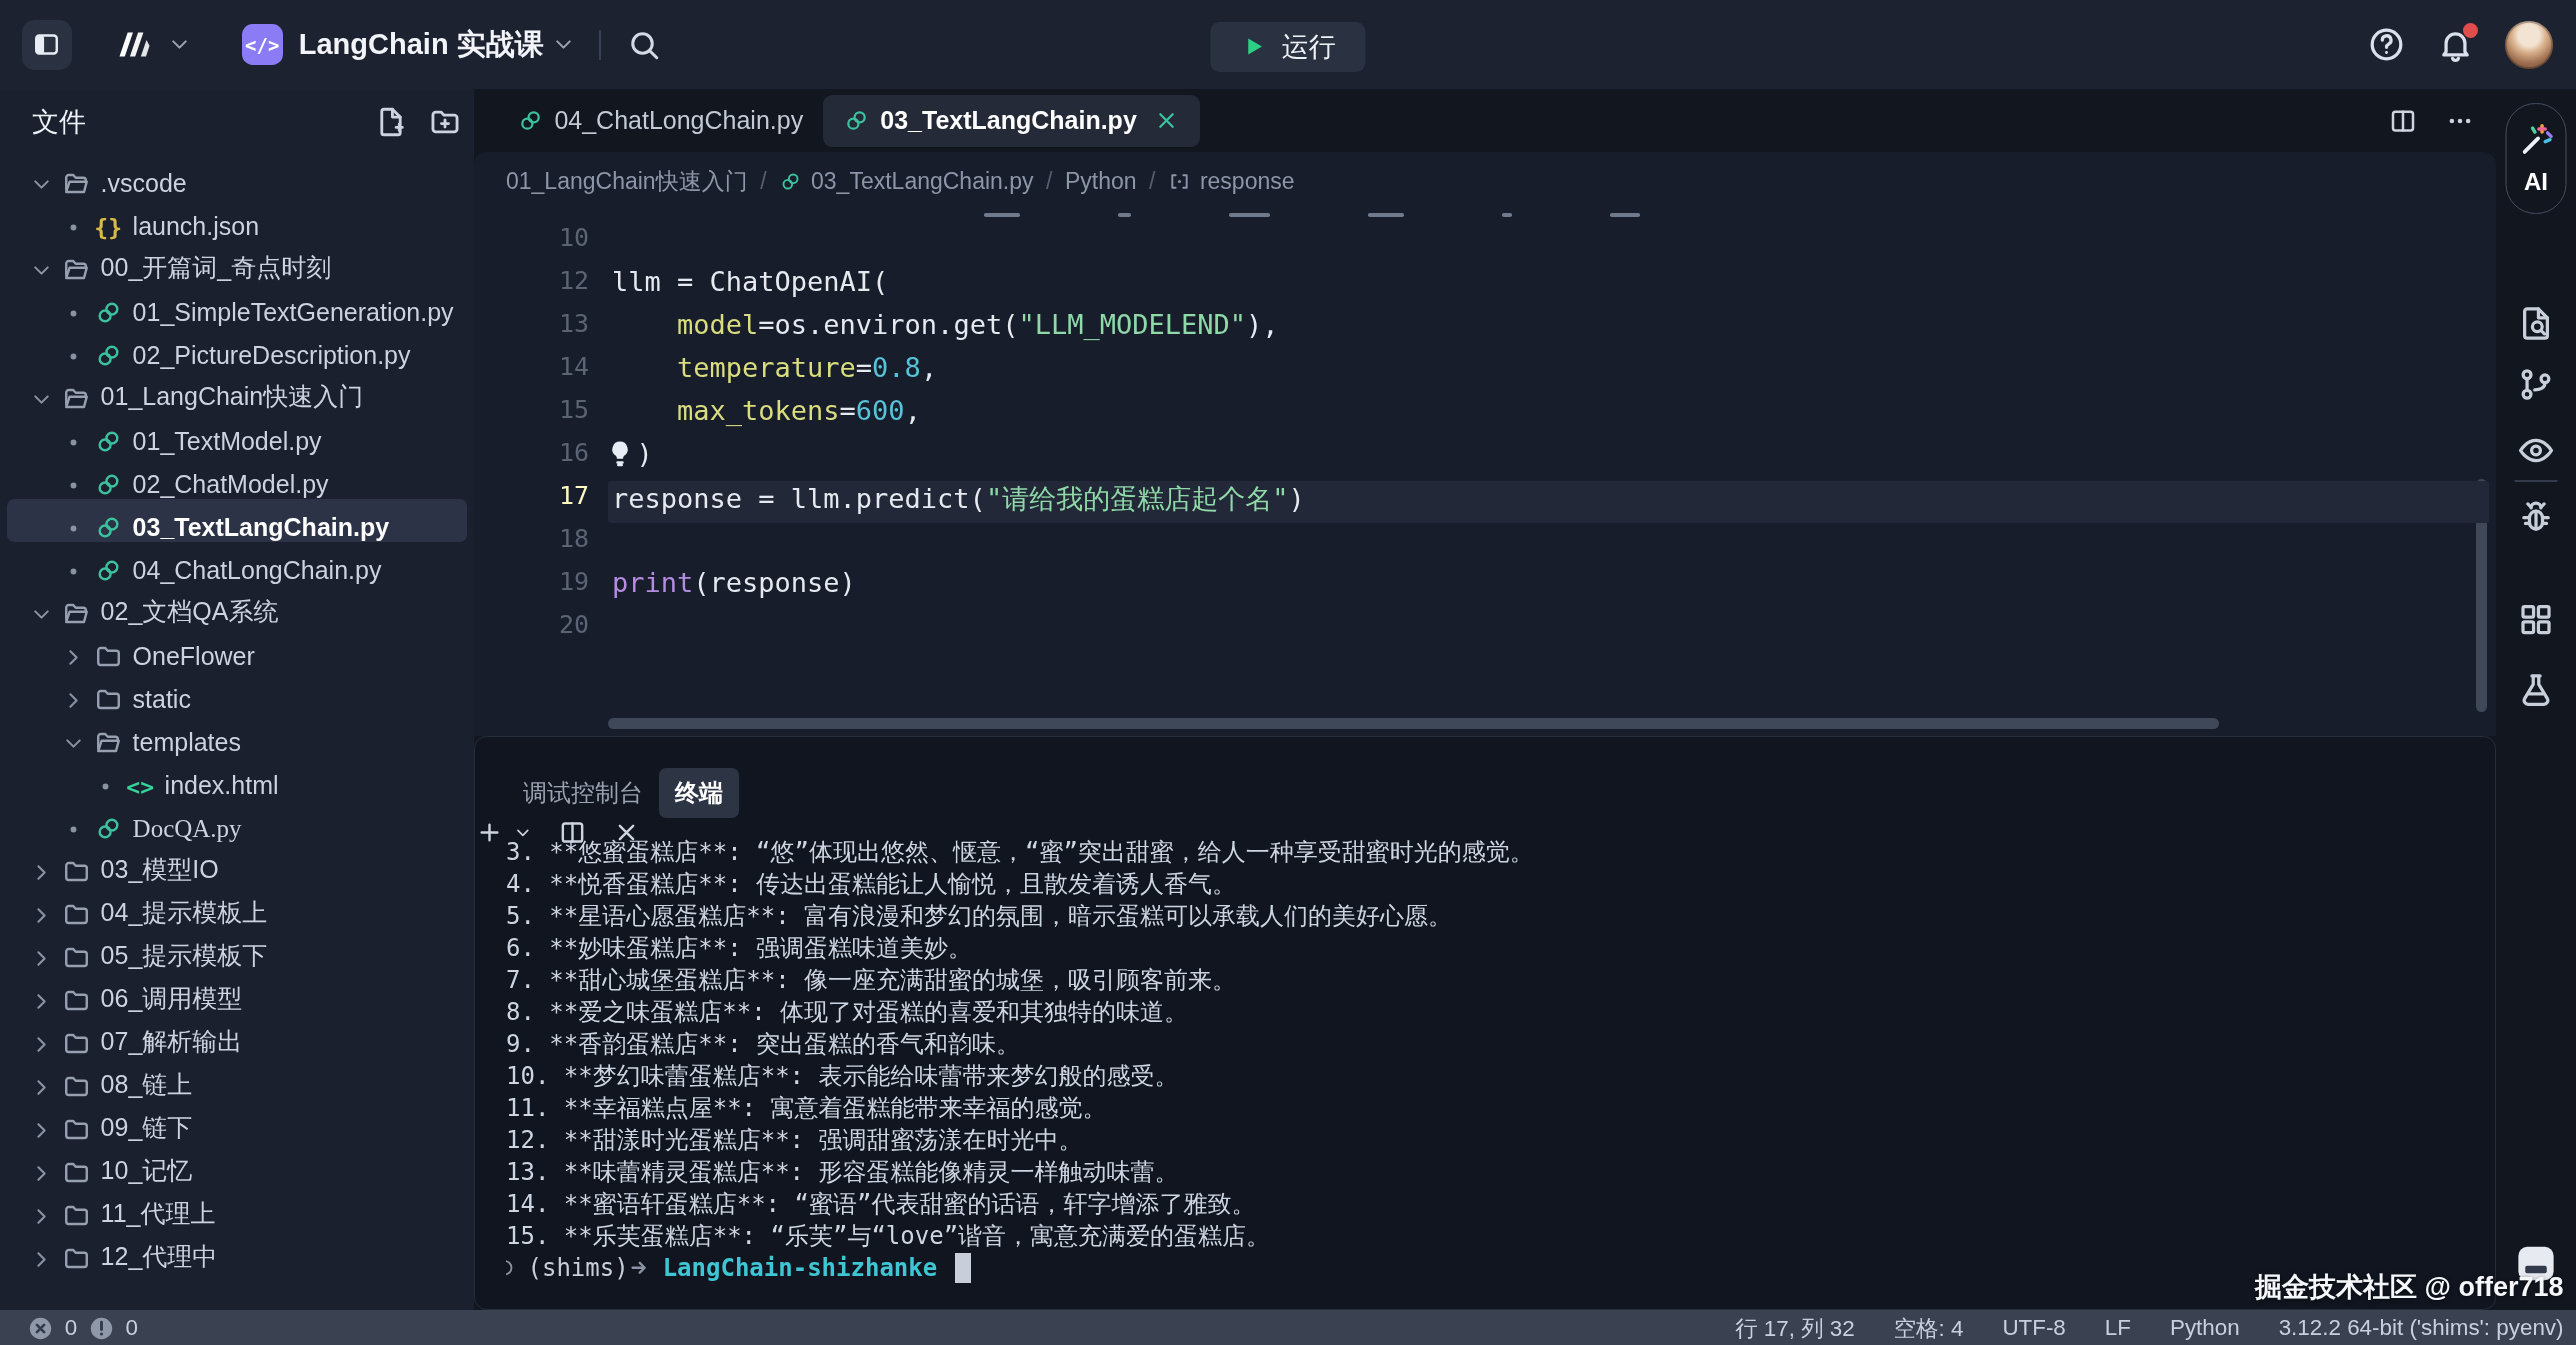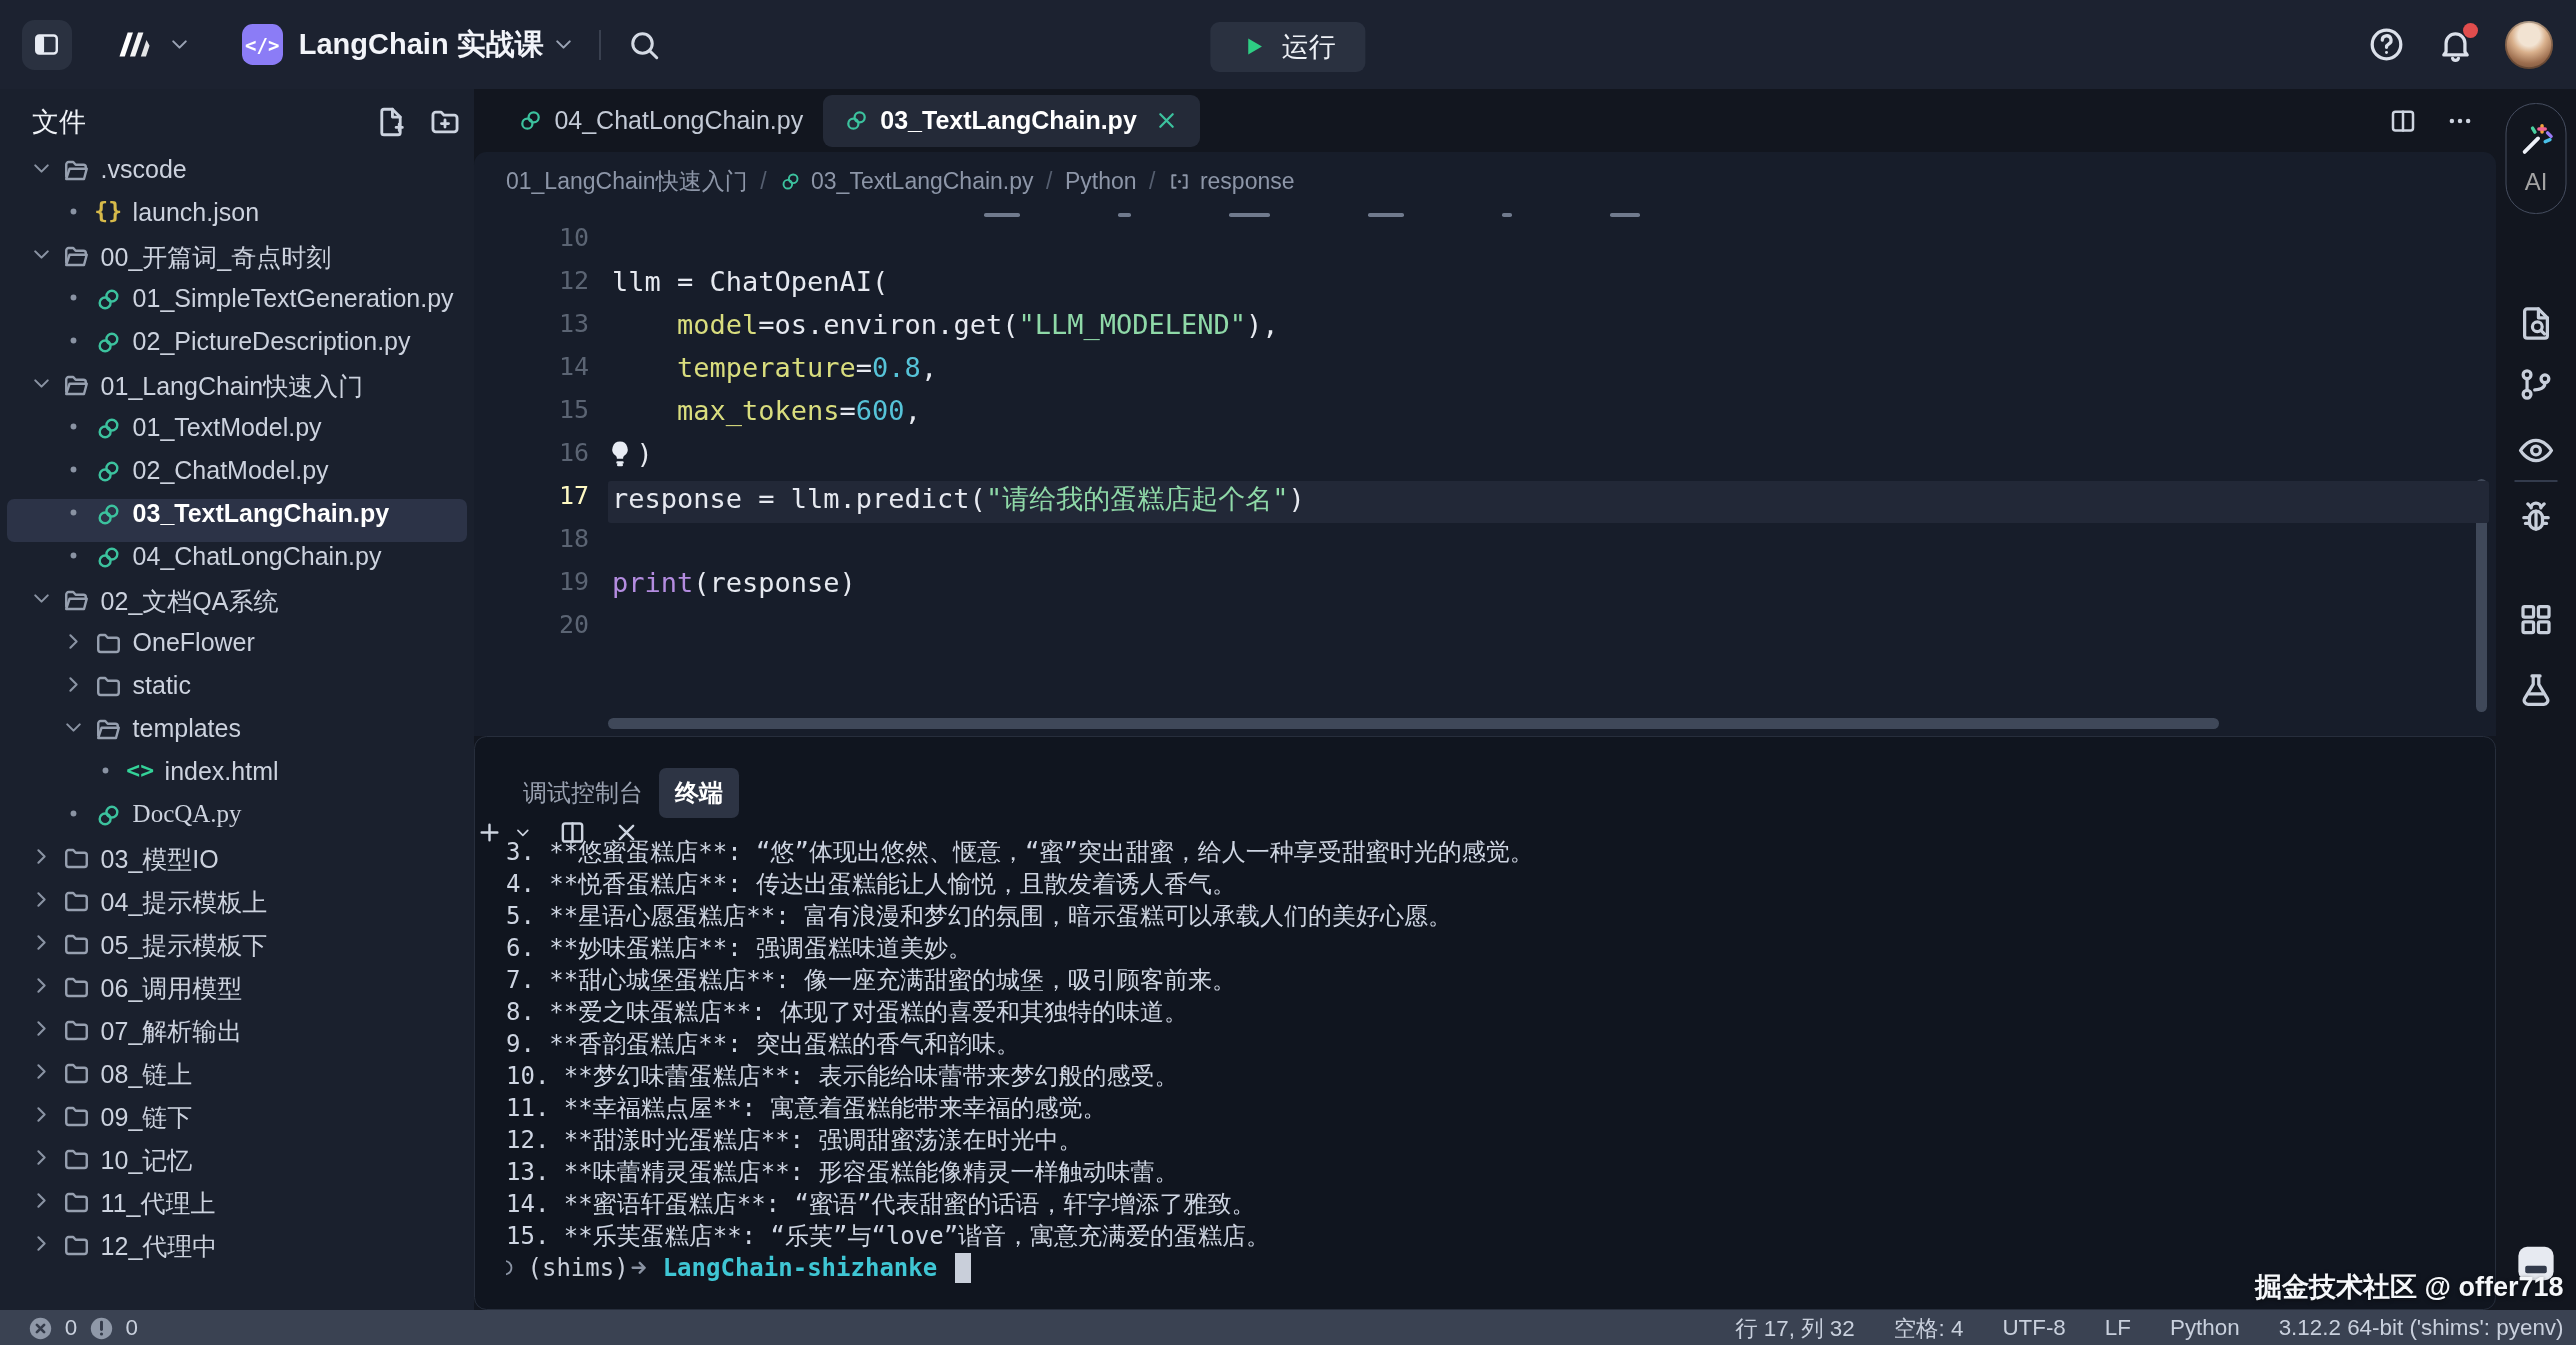--- a/index.html
+++ b/index.html
@@ -33,21 +33,21 @@
           background:radial-gradient(circle at 50% 30%,#f2e3d2 0 26%,#d9b08c 42%,#9c6d4e 68%,#5f4433 100%);
           box-shadow:inset 0 0 0 1.8px rgba(0,0,0,.25)}
 
   
   .explorer{position:absolute;top:89px;left:0;width:474px;bottom:36px;background:#1a202d;overflow:hidden}
   .exp-head{height:66px;display:flex;align-items:center;padding:0 12.5px 0 32px;box-sizing:border-box}
   .exp-title{font-size:27px;font-weight:normal;color:#eef1f6}
   .exp-actions{margin-left:auto;display:flex;gap:19.7px}
   .exp-actions .icon{width:34px;height:34px;color:#cdd4e0}
   .tree{position:absolute;top:66px;left:0;right:0;bottom:0}
-  .tree-row{height:43px;display:flex;align-items:flex-start;box-sizing:border-box;margin:0 7.2px;border-radius:7.2px}
+  .tree-row{height:43px;display:flex;align-items:flex-end;box-sizing:border-box;margin:0 7.2px;border-radius:7.2px}
   .tree-row.selected{background:#2c3347}
   .tree-row.selected .tlabel{color:#fff;font-weight:bold}
   .twisty{width:32px;height:27px;color:#8a93a3}
   .twisty svg{width:25px;height:25px}
   .ficon{width:38px;height:30px;color:#97a0b0}
   .ficon svg{width:29px;height:29px}
   .ficon.teal{color:#3cc29e}
   .text-icon{width:38px;text-align:center;font-weight:bold;font-size:23px;font-family:"DejaVu Sans Mono",monospace;flex:none}
   .tlabel{font-size:25px;color:#ccd2de;margin-left:5.4px;white-space:nowrap}
 
@@ -102,21 +102,21 @@
   .p-name{color:#3fc6d4;font-weight:bold}
   .cursor{display:inline-block;width:16px;height:30px;background:#c9cfda;margin-left:5.4px}
 
   
   .activity{position:absolute;top:89px;right:0;width:80px;bottom:36px}
   .act-item{position:absolute;left:50%;transform:translateX(-50%);color:#c8cfdb}
   .act-item .icon{width:39px;height:39px}
   .ai-pill{width:59px;height:109px;border:1.8px solid #454d5f;border-radius:30px;display:flex;flex-direction:column;
            align-items:center;justify-content:center;gap:9px;top:14.3px}
   .ai-pill .icon{width:38px;height:38px}
-  .ai-label{font-size:24px;font-weight:normal;color:#a3a3a3}
+  .ai-label{font-size:24px;font-weight:bold;color:#ffffff}
   .act-div{position:absolute;left:50%;transform:translateX(-50%);width:43px;height:1.8px;background:#333b4c}
   .desktop-btn .icon{width:47px;height:47px}
 
   
   .statusbar{position:absolute;left:0;right:0;bottom:0;height:36px;background:#3a4252;display:flex;align-items:center;
              font-size:22.4px;color:#c9d0dd;padding:0 12.5px 0 27px;box-sizing:border-box}
   .sb-left{display:flex;align-items:center;gap:10.7px}
   .sb-left .icon{width:27px;height:27px}
   .sb-right{margin-left:auto;display:flex;align-items:center;gap:39px;white-space:nowrap}
   .watermark{position:absolute;right:12.5px;bottom:41px;font-size:27px;font-weight:bold;color:#f5f7fa;

